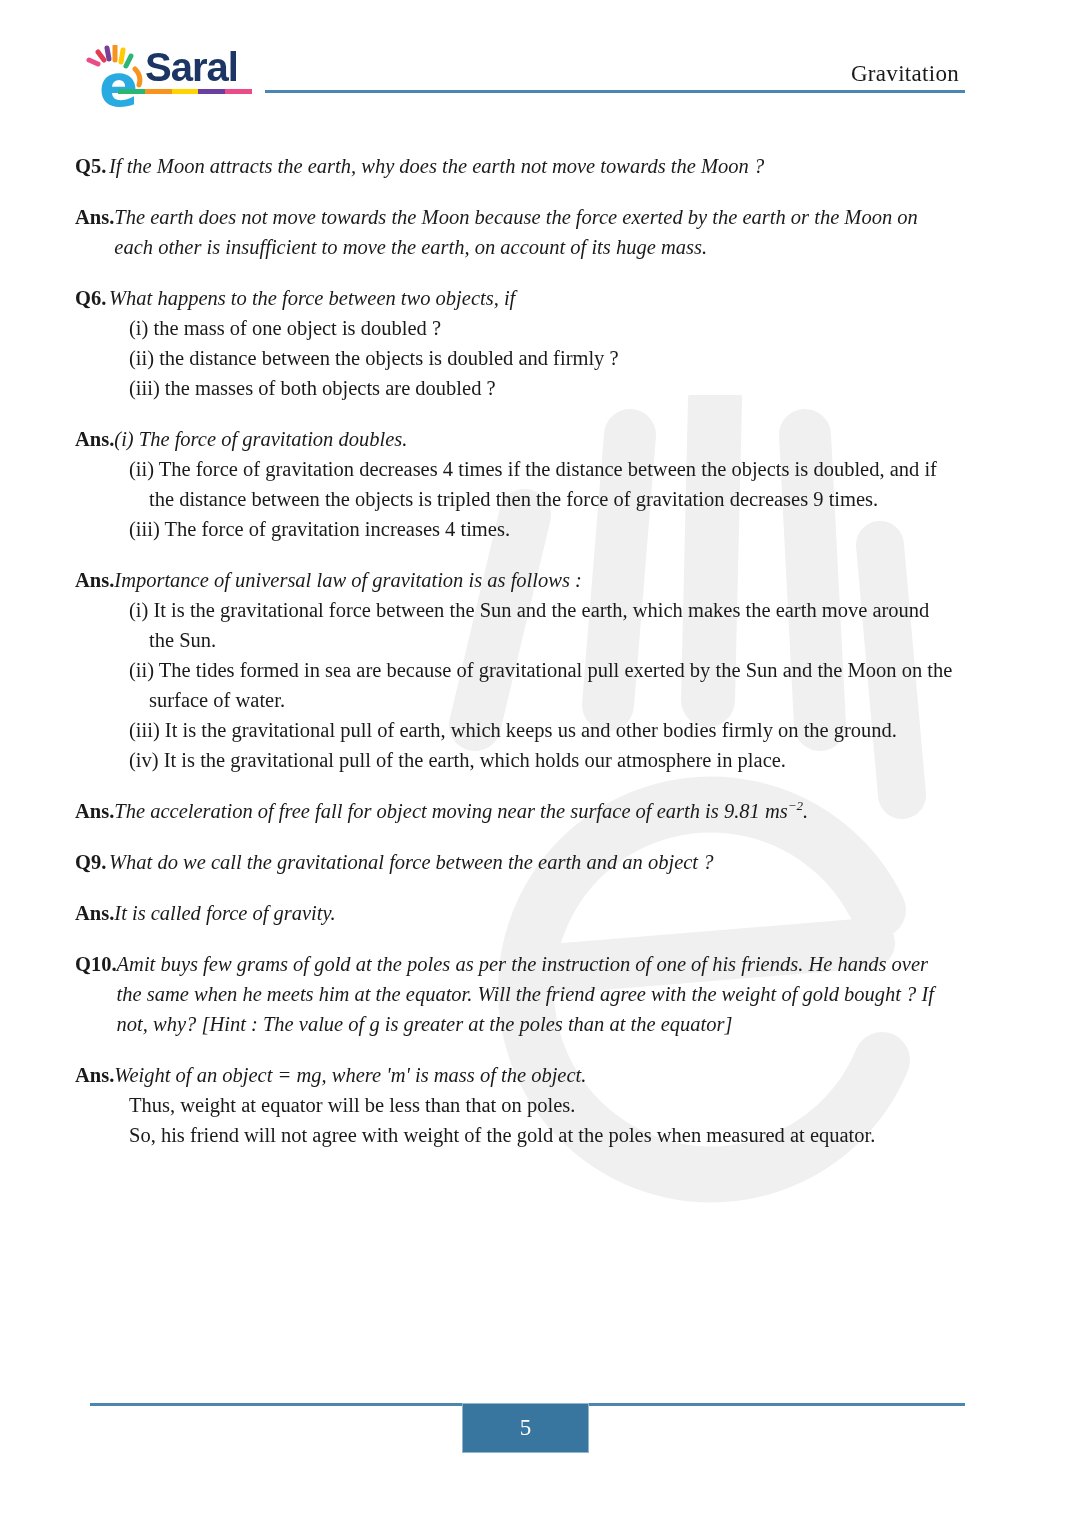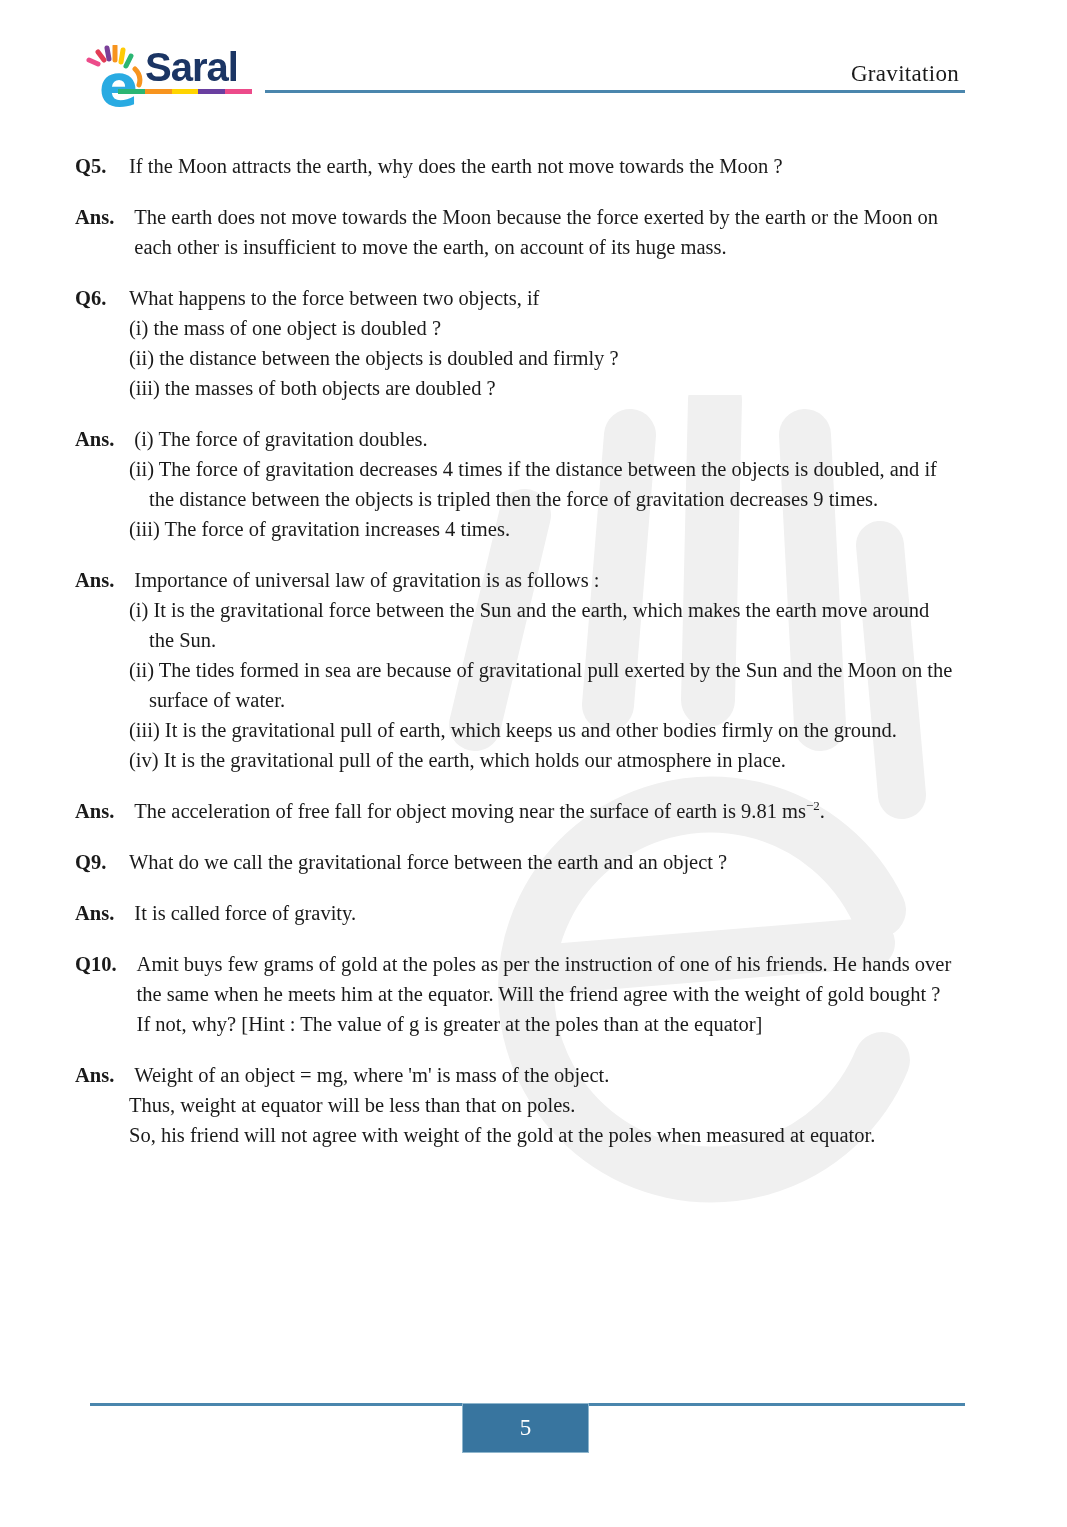--- a/index.html
+++ b/index.html
@@ -32,21 +32,21 @@
   .page-title {
     position:absolute; right:108px; top:61px; z-index:2;
     font-size:23px; color:var(--text,#1a1a1a); letter-spacing:0.3px;
   }
 
   
   .content { position:absolute; left:75px; top:151px; width:881px; z-index:1; }
   .block { margin-bottom:21px; }
   .row { display:flex; align-items:flex-start; }
   .lbl { flex:0 0 34px; font-weight:bold; white-space:nowrap; }
-  .txt { flex:1; margin-left:20px; }
+  .txt { flex:1; margin-left:0;font-style:italic; }
   .para, .txt { font-size:20.5px; line-height:30px; }
   .item { padding-left:20px; text-indent:-20px; }
   .cont-row { margin-left:54px; }
   sup { font-size:13px; line-height:0; }
 
   
   .footer-rule {
     position:absolute; left:90px; top:1403px; width:875px; height:3px;
     background:var(--rule,#4a86ad); z-index:2;
   }

